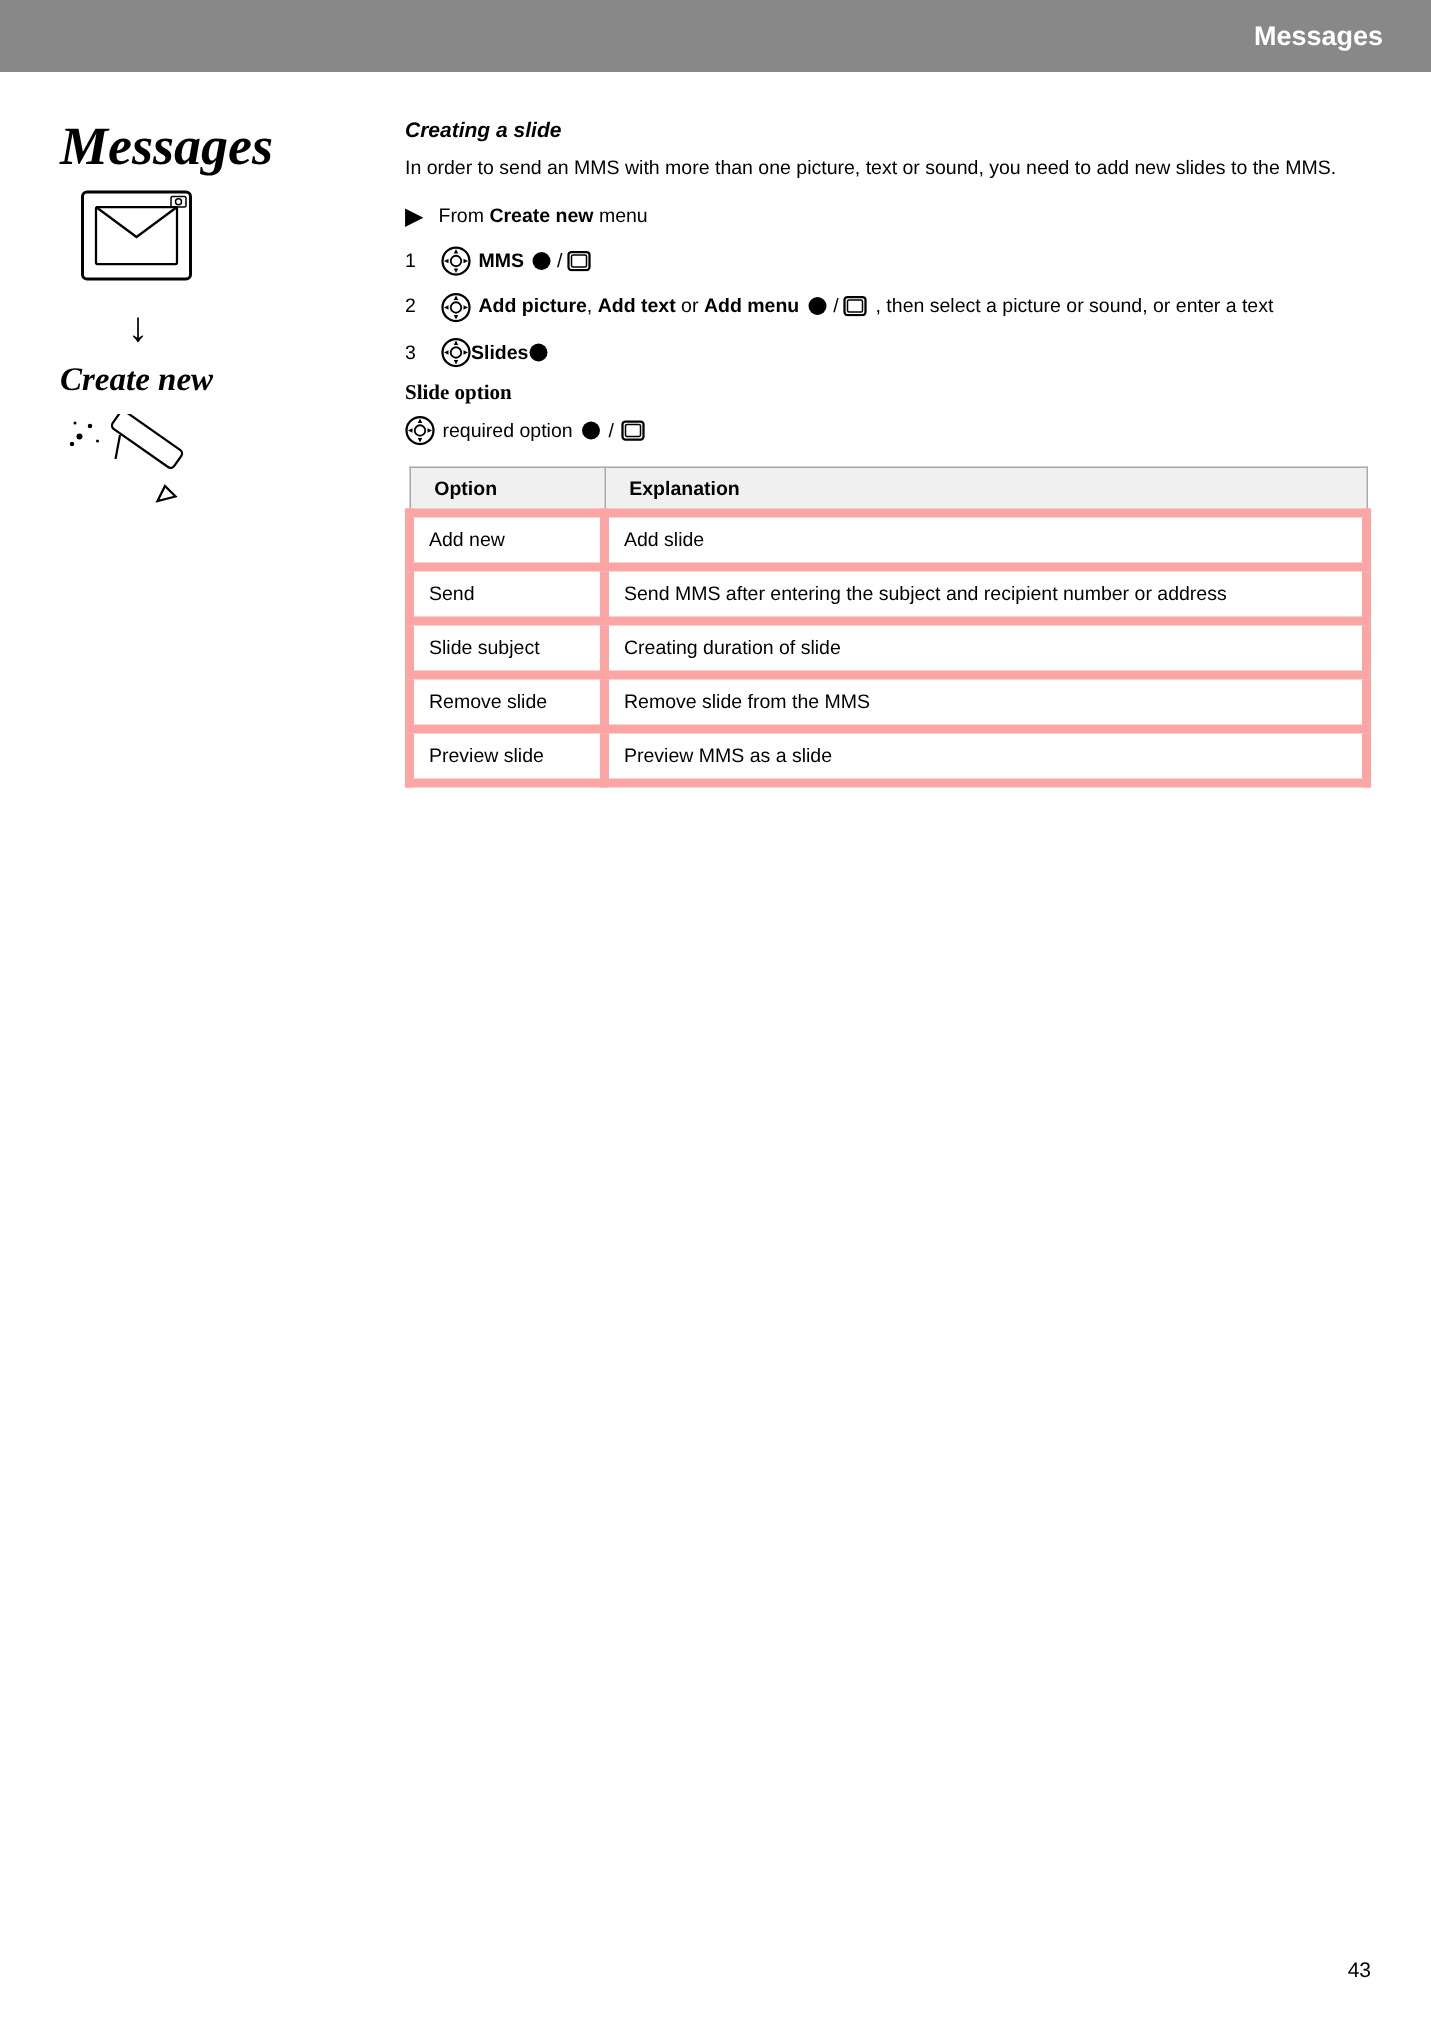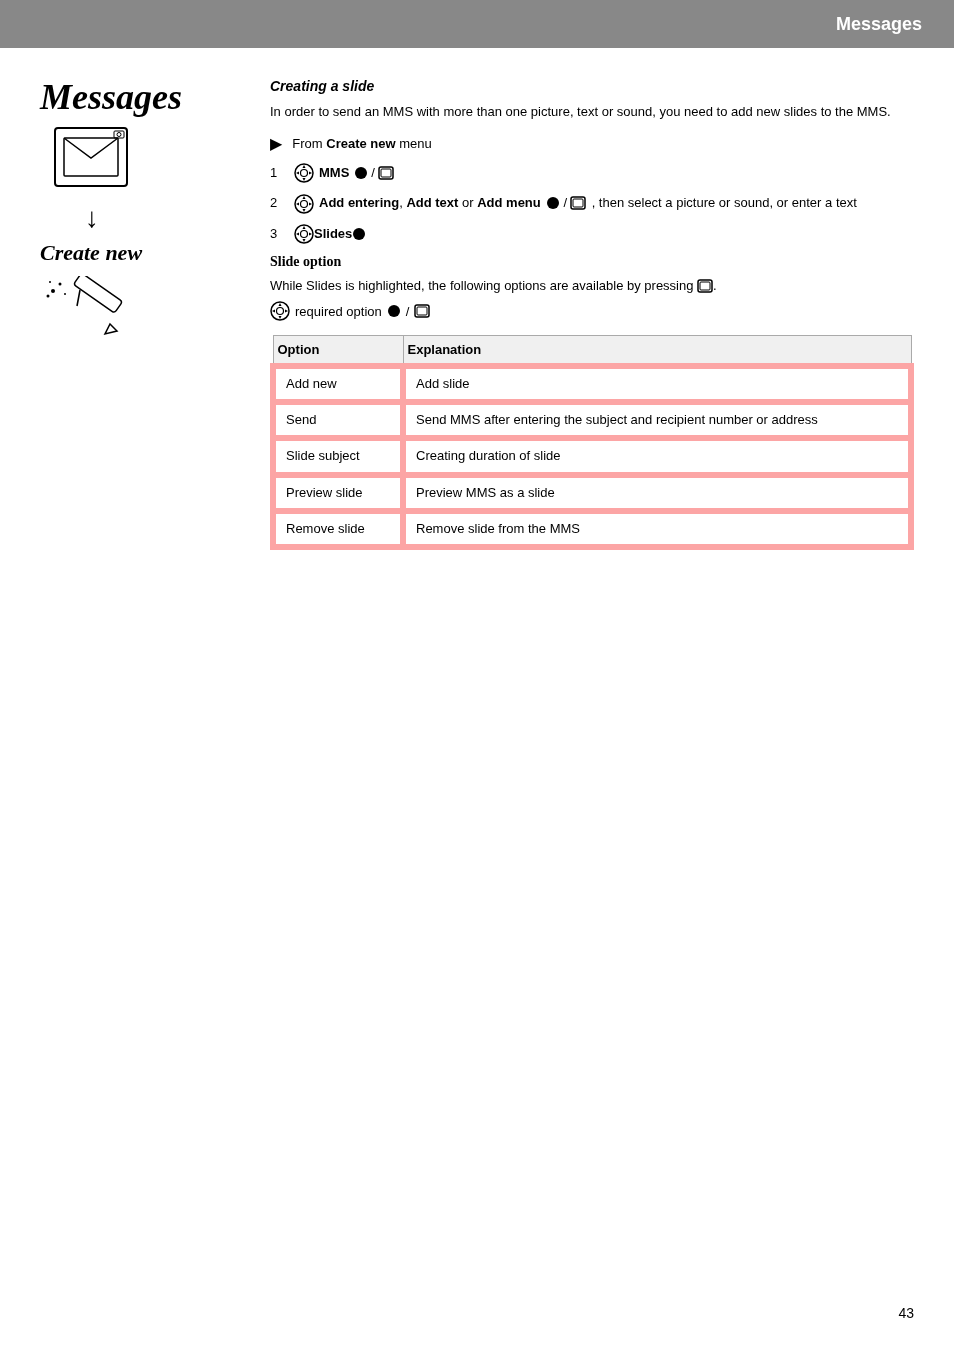--- a/index.html
+++ b/index.html
@@ -165,21 +165,21 @@
     
     .options-table {
       width: 100%;
       border-collapse: collapse;
       font-size: 13px;
     }
 
     .options-table th {
       background: #f0f0f0;
       border: 1px solid #aaa;
-      padding: 6px 4px;
+      padding: 6px 16px;
       text-align: left;
       font-weight: bold;
     }
 
     .options-table td {
       border: 6px solid #fca5a5;
       padding: 6px 10px;
       vertical-align: top;
       line-height: 1.4;
     }
@@ -290,21 +290,21 @@
       <div style="display:flex; align-items:flex-start; gap:5px; flex-wrap:wrap; font-size:13px; line-height:1.5;">
         <svg width="20" height="20" viewBox="0 0 20 20" style="vertical-align:middle; flex-shrink:0; margin-top:1px;">
           <circle cx="10" cy="10" r="9" fill="none" stroke="#000" stroke-width="1.5"></circle>
           <circle cx="10" cy="10" r="3.5" fill="none" stroke="#000" stroke-width="1.2"></circle>
           <polygon points="10,2 8.5,5 11.5,5" fill="#000"></polygon>
           <polygon points="10,18 8.5,15 11.5,15" fill="#000"></polygon>
           <polygon points="2,10 5,8.5 5,11.5" fill="#000"></polygon>
           <polygon points="18,10 15,8.5 15,11.5" fill="#000"></polygon>
         </svg>
         <span>
-          <strong>Add entering</strong>, <strong>Add text</strong> or <strong>Add menu</strong>
+          <strong>Add picture</strong>, <strong>Add text</strong> or <strong>Add menu</strong>
           <span class="inline-icon-group" style="margin: 0 2px;">
             <svg width="14" height="14" viewBox="0 0 14 14" style="vertical-align:middle;">
               <circle cx="7" cy="7" r="6" fill="#000"></circle>
             </svg>
             <span class="slash">/</span>
             <svg width="16" height="14" viewBox="0 0 16 14" style="vertical-align:middle;">
               <rect x="1" y="1" width="14" height="12" rx="2" fill="none" stroke="#000" stroke-width="1.5"></rect>
               <rect x="3" y="3" width="10" height="8" rx="1" fill="none" stroke="#000" stroke-width="1"></rect>
             </svg>
           </span>
@@ -326,27 +326,20 @@
         </svg>
         <span><strong>Slides</strong></span>
         <svg width="14" height="14" viewBox="0 0 14 14" style="vertical-align:middle;">
           <circle cx="7" cy="7" r="6" fill="#000"></circle>
         </svg>
       </div>
     </div>
 
     <div class="slide-option-title">Slide option</div>
 
-    <div class="slide-option-desc">
-      While Slides is highlighted, the following options are available by pressing
-      <svg width="16" height="14" viewBox="0 0 16 14" style="vertical-align:middle; display:inline-block;">
-        <rect x="1" y="1" width="14" height="12" rx="2" fill="none" stroke="#000" stroke-width="1.5"></rect>
-        <rect x="3" y="3" width="10" height="8" rx="1" fill="none" stroke="#000" stroke-width="1"></rect>
-      </svg>.
-    </div>
 
     <div class="required-option-row">
       <svg width="20" height="20" viewBox="0 0 20 20" style="vertical-align:middle; flex-shrink:0;">
         <circle cx="10" cy="10" r="9" fill="none" stroke="#000" stroke-width="1.5"></circle>
         <circle cx="10" cy="10" r="3.5" fill="none" stroke="#000" stroke-width="1.2"></circle>
         <polygon points="10,2 8.5,5 11.5,5" fill="#000"></polygon>
         <polygon points="10,18 8.5,15 11.5,15" fill="#000"></polygon>
         <polygon points="2,10 5,8.5 5,11.5" fill="#000"></polygon>
         <polygon points="18,10 15,8.5 15,11.5" fill="#000"></polygon>
       </svg>
@@ -375,26 +368,26 @@
           </tr>
           <tr>
             <td>Send</td>
             <td>Send MMS after entering the subject and recipient number or address</td>
           </tr>
           <tr>
             <td>Slide subject</td>
             <td>Creating duration of slide</td>
           </tr>
           <tr>
+            <td>Remove slide</td>
+            <td>Remove slide from the MMS</td>
+          </tr>
+          <tr>
             <td>Preview slide</td>
             <td>Preview MMS as a slide</td>
           </tr>
-          <tr>
-            <td>Remove slide</td>
-            <td>Remove slide from the MMS</td>
-          </tr>
         </tbody>
     </table>
 
   </div>
 </div>
 
 <div class="page-number">43</div>
 
 </body></html>

